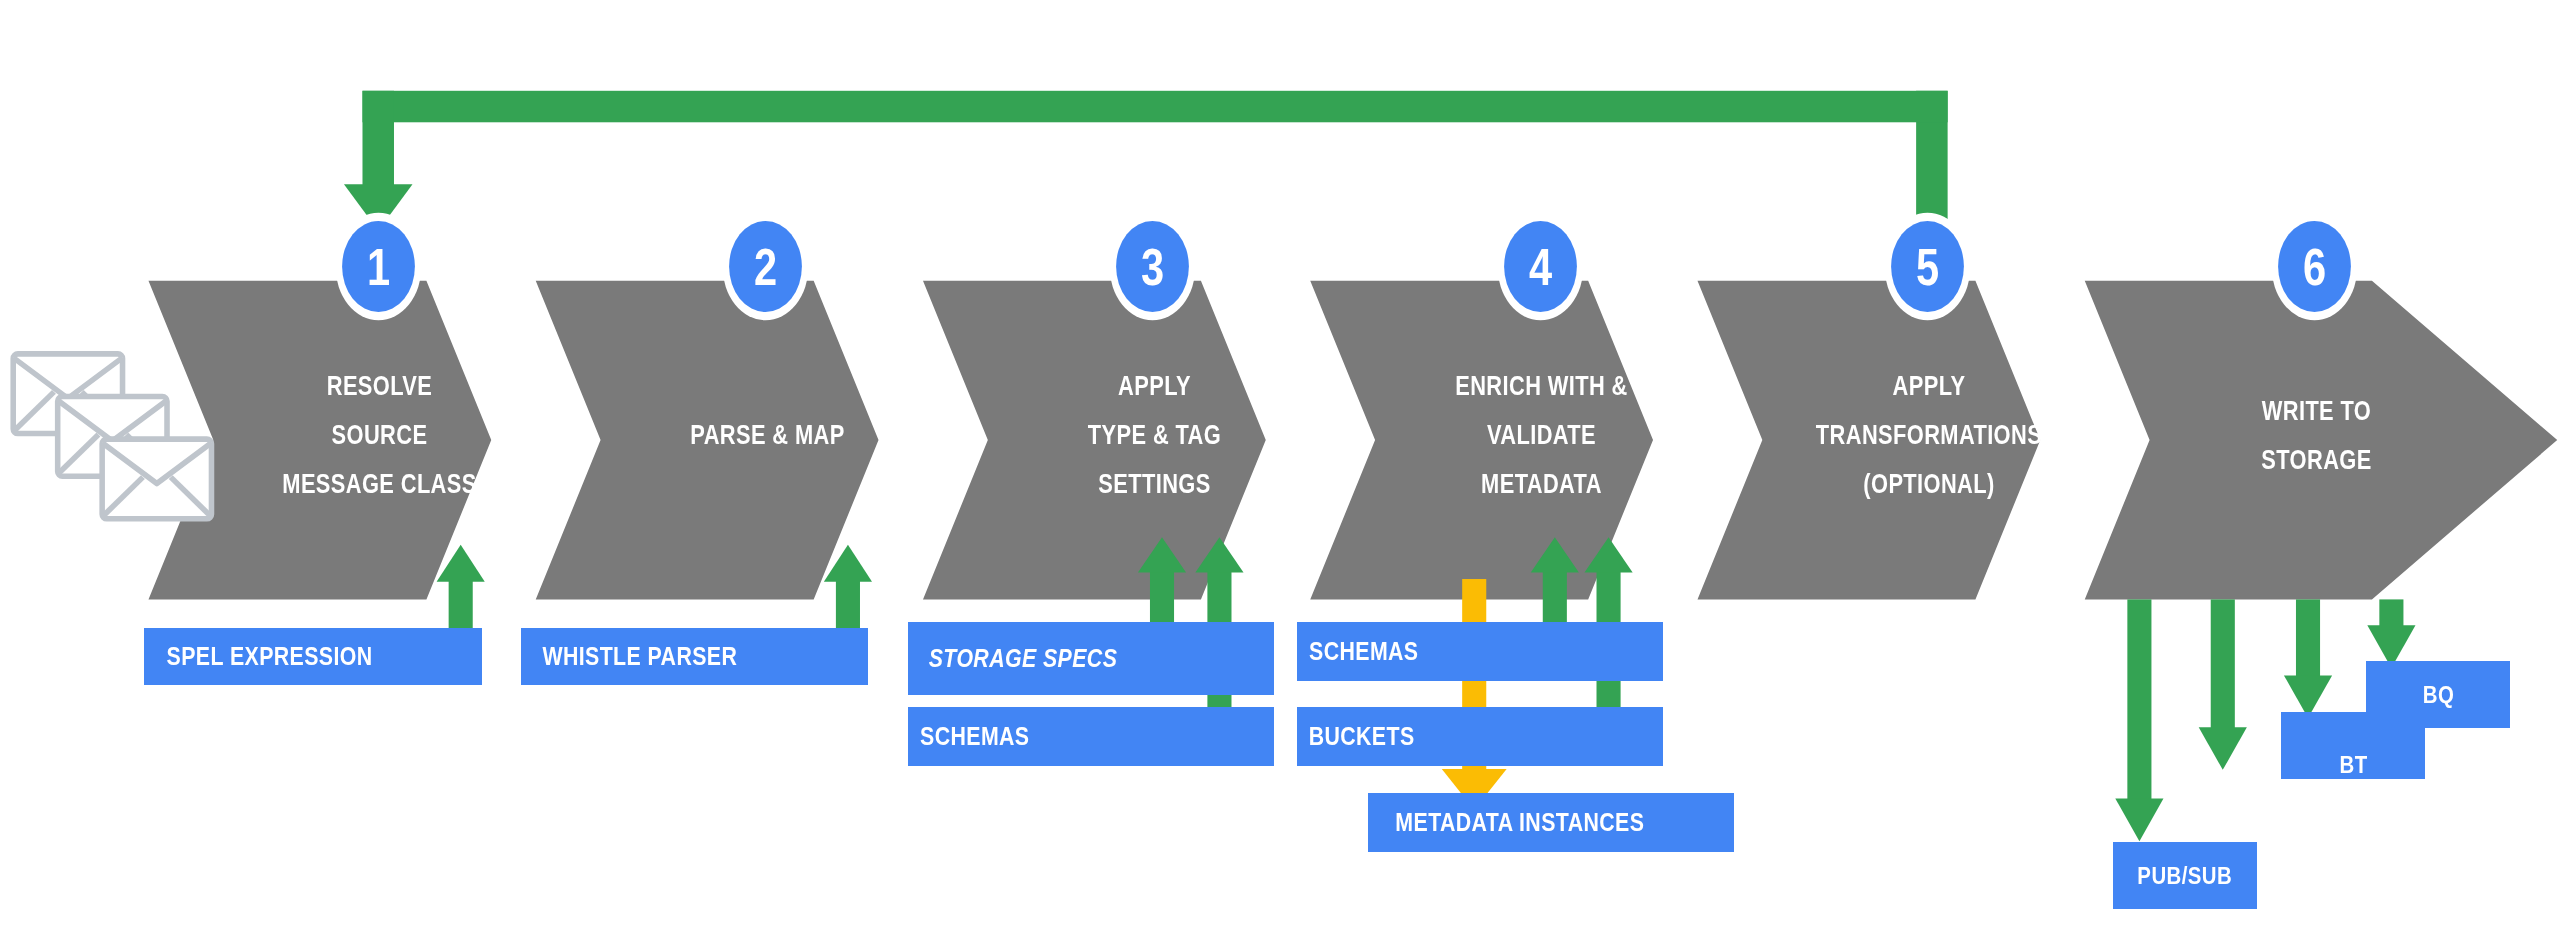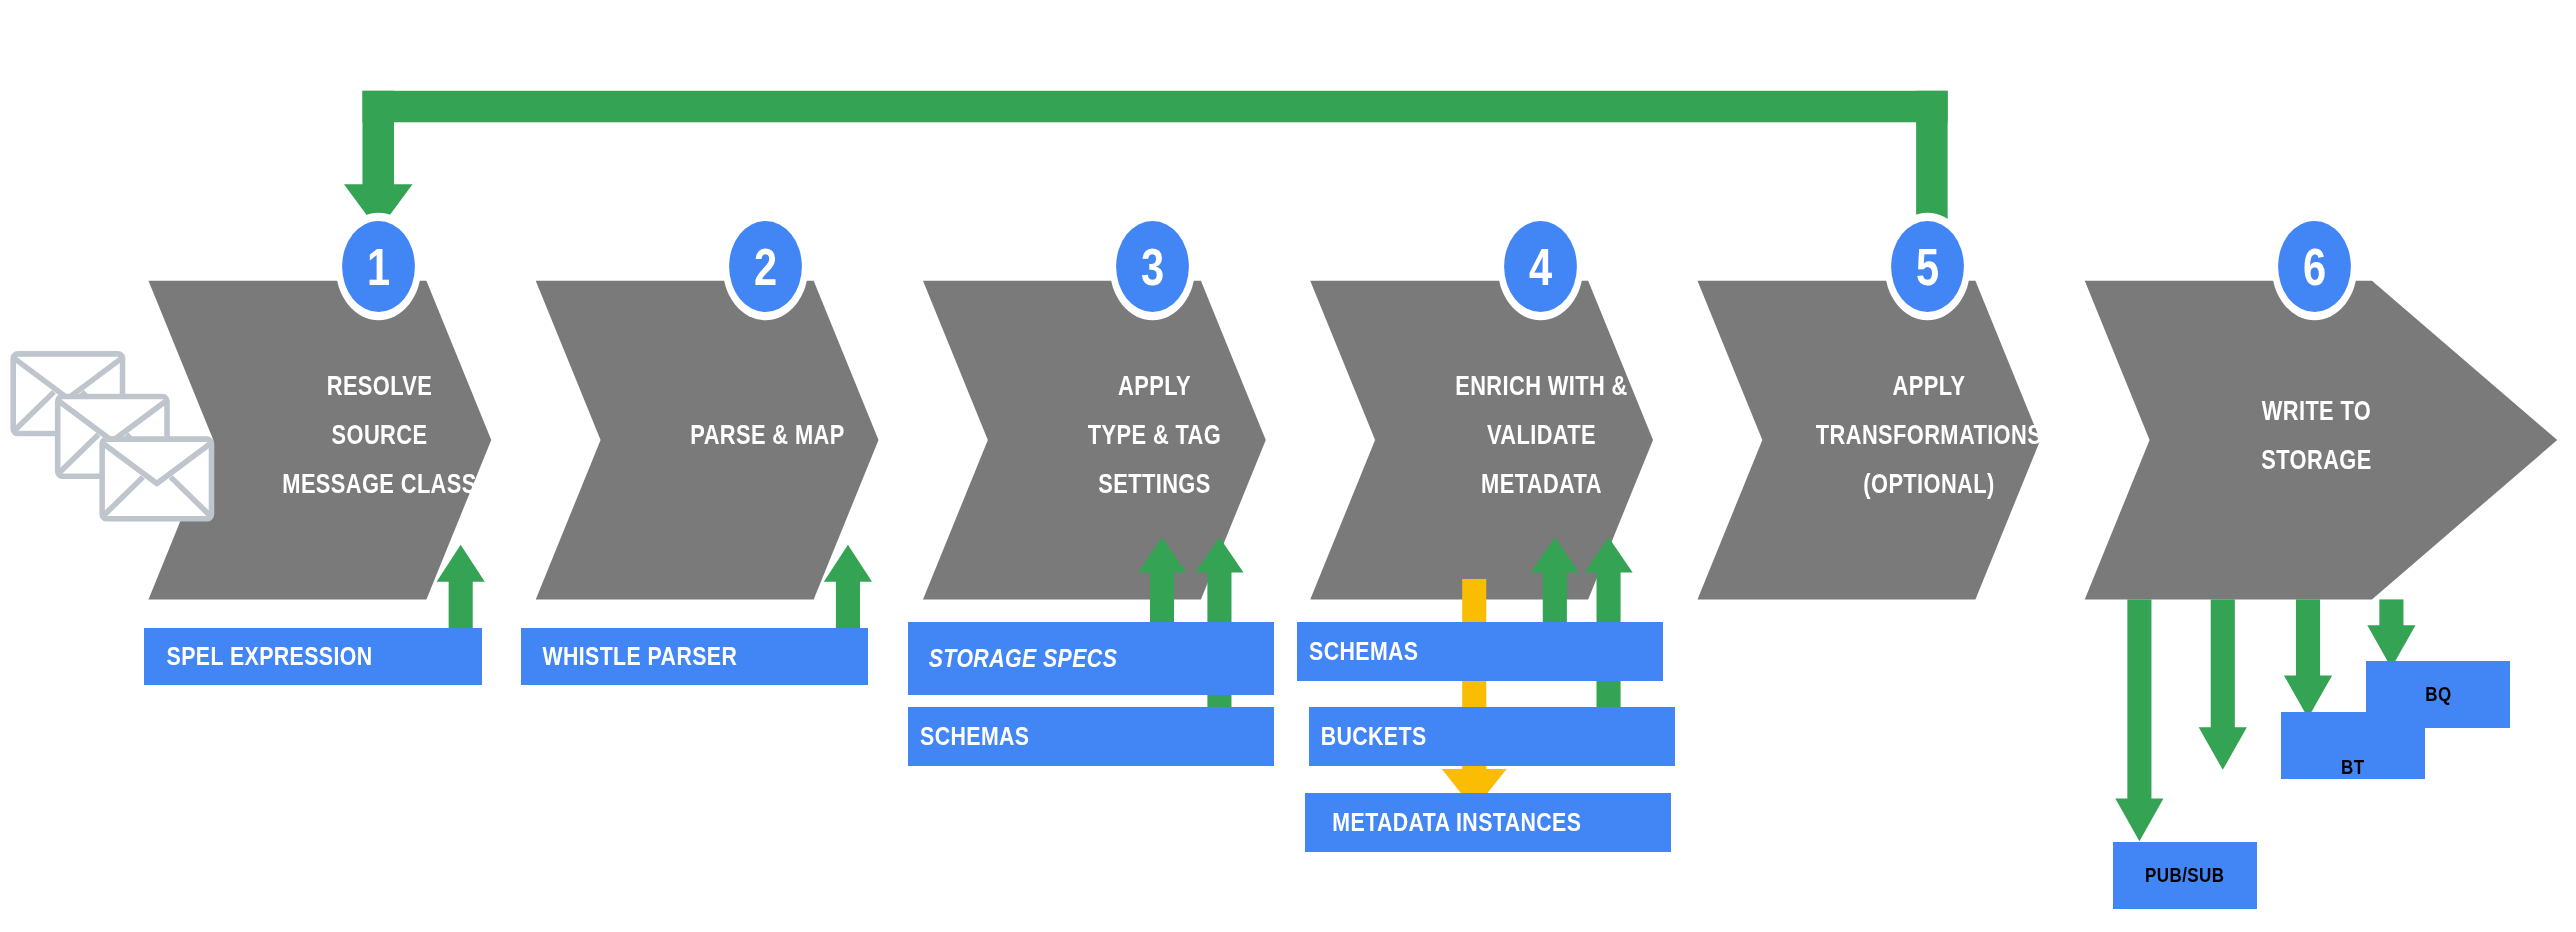--- a/index.html
+++ b/index.html
@@ -72,24 +72,24 @@
     white-space: nowrap;
   }
   .res-box > span { transform: scaleX(0.82); display:block; }
   
   .stair-box {
     position: absolute;
     background: #4285f4;
     display: flex;
     align-items: center;
     justify-content: center;
-    color: #000000;
-    font-family: "Liberation Sans", sans-serif;
-    font-weight: bold;
-    font-size: 20px;
+    color: #ffffff;
+    font-family: "Liberation Sans", sans-serif;
+    font-weight: bold;
+    font-size: 24px;
     letter-spacing: 0.5px;
     text-transform: uppercase;
     white-space: nowrap;
   }
   .stair-box > span { transform: scaleX(0.85); display:block; }
 </style>
 </head>
 <body>
 
 <div id="canvas">
@@ -253,25 +253,25 @@
   </div>
 
   <div class="res-box" style="left:908px; top:707px; width:366px; height:59px;">
     <span>SCHEMAS</span>
   </div>
 
   <div class="res-box" style="left:1297px; top:622px; width:366px; height:59px;">
     <span>SCHEMAS</span>
   </div>
 
-  <div class="res-box" style="left:1297px; top:707px; width:366px; height:59px;margin-left:12px;">
+  <div class="res-box" style="left:1297px; top:707px; width:366px; height:59px;">
     <span>BUCKETS</span>
   </div>
 
-  <div class="res-box" style="left:1305px; top:793px; width:366px; height:59px;">
+  <div class="res-box" style="left:1368px; top:793px; width:366px; height:59px;">
     <span>METADATA INSTANCES</span>
   </div>
 
   <div class="stair-box" style="left:2113px; top:842px; width:144px; height:67px;">
     <span>PUB/SUB</span>
   </div>
 
 
   <div class="stair-box" style="left:2281px; top:712px; width:144px; height:67px;align-items:flex-end;">
     <span>BT</span>

